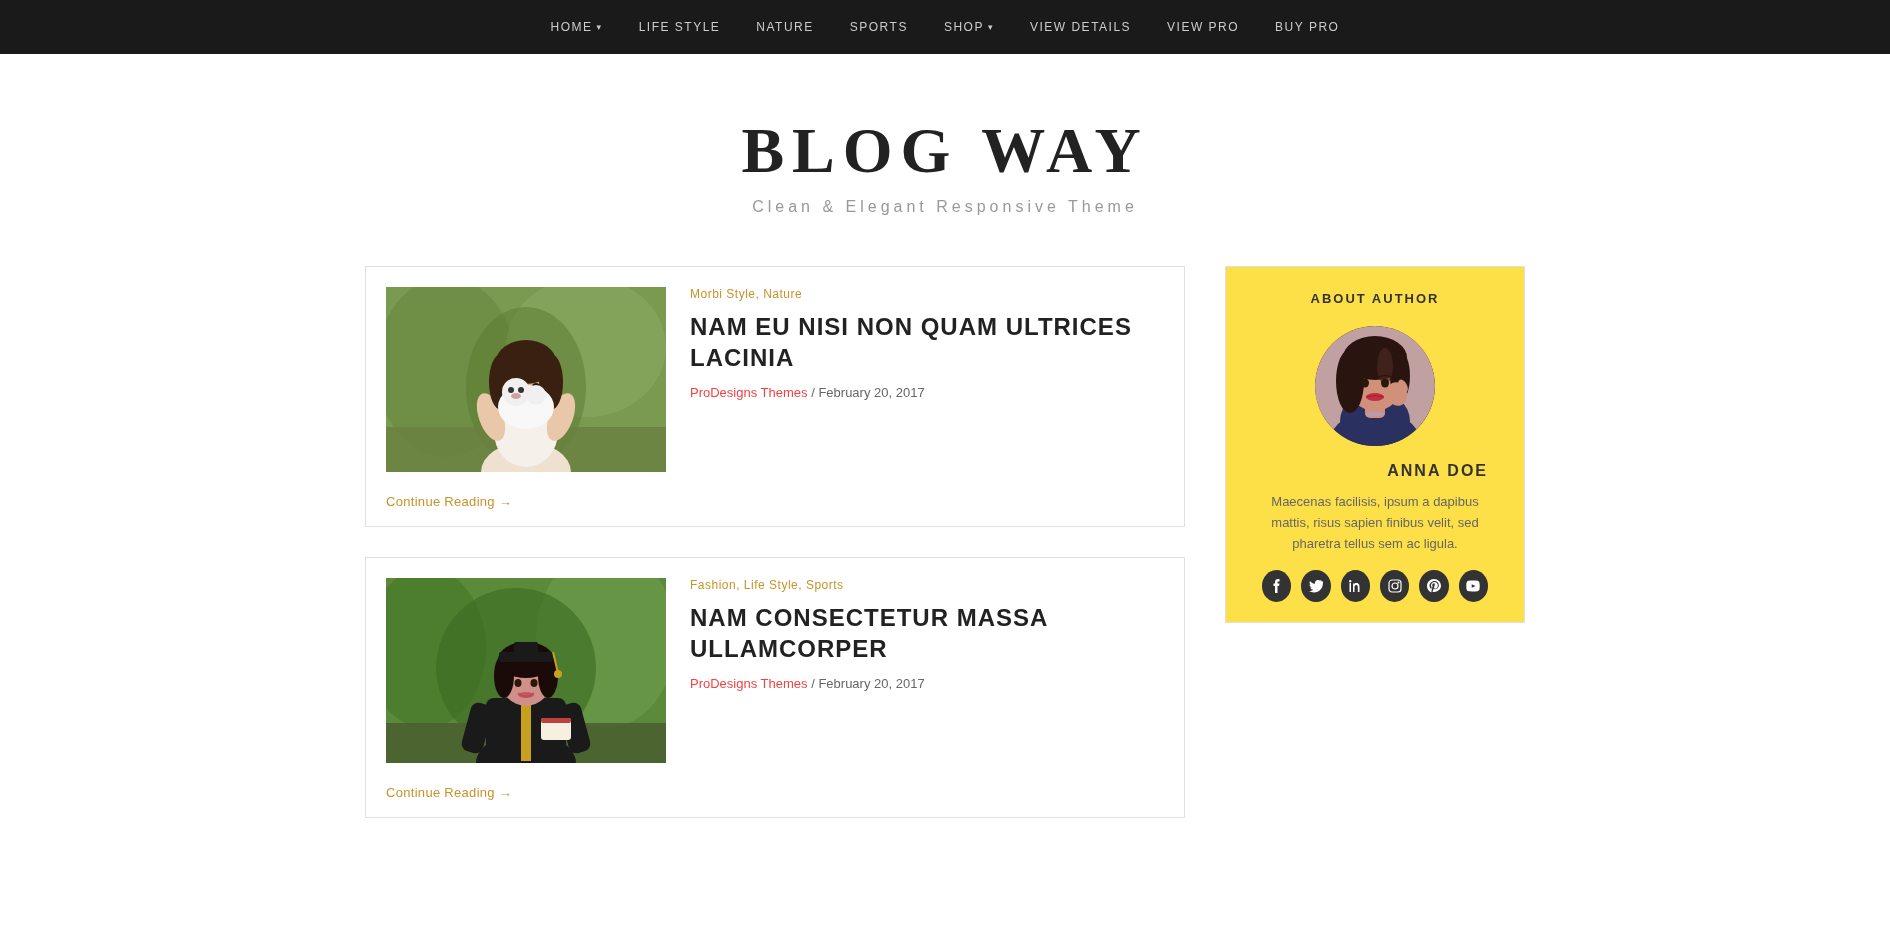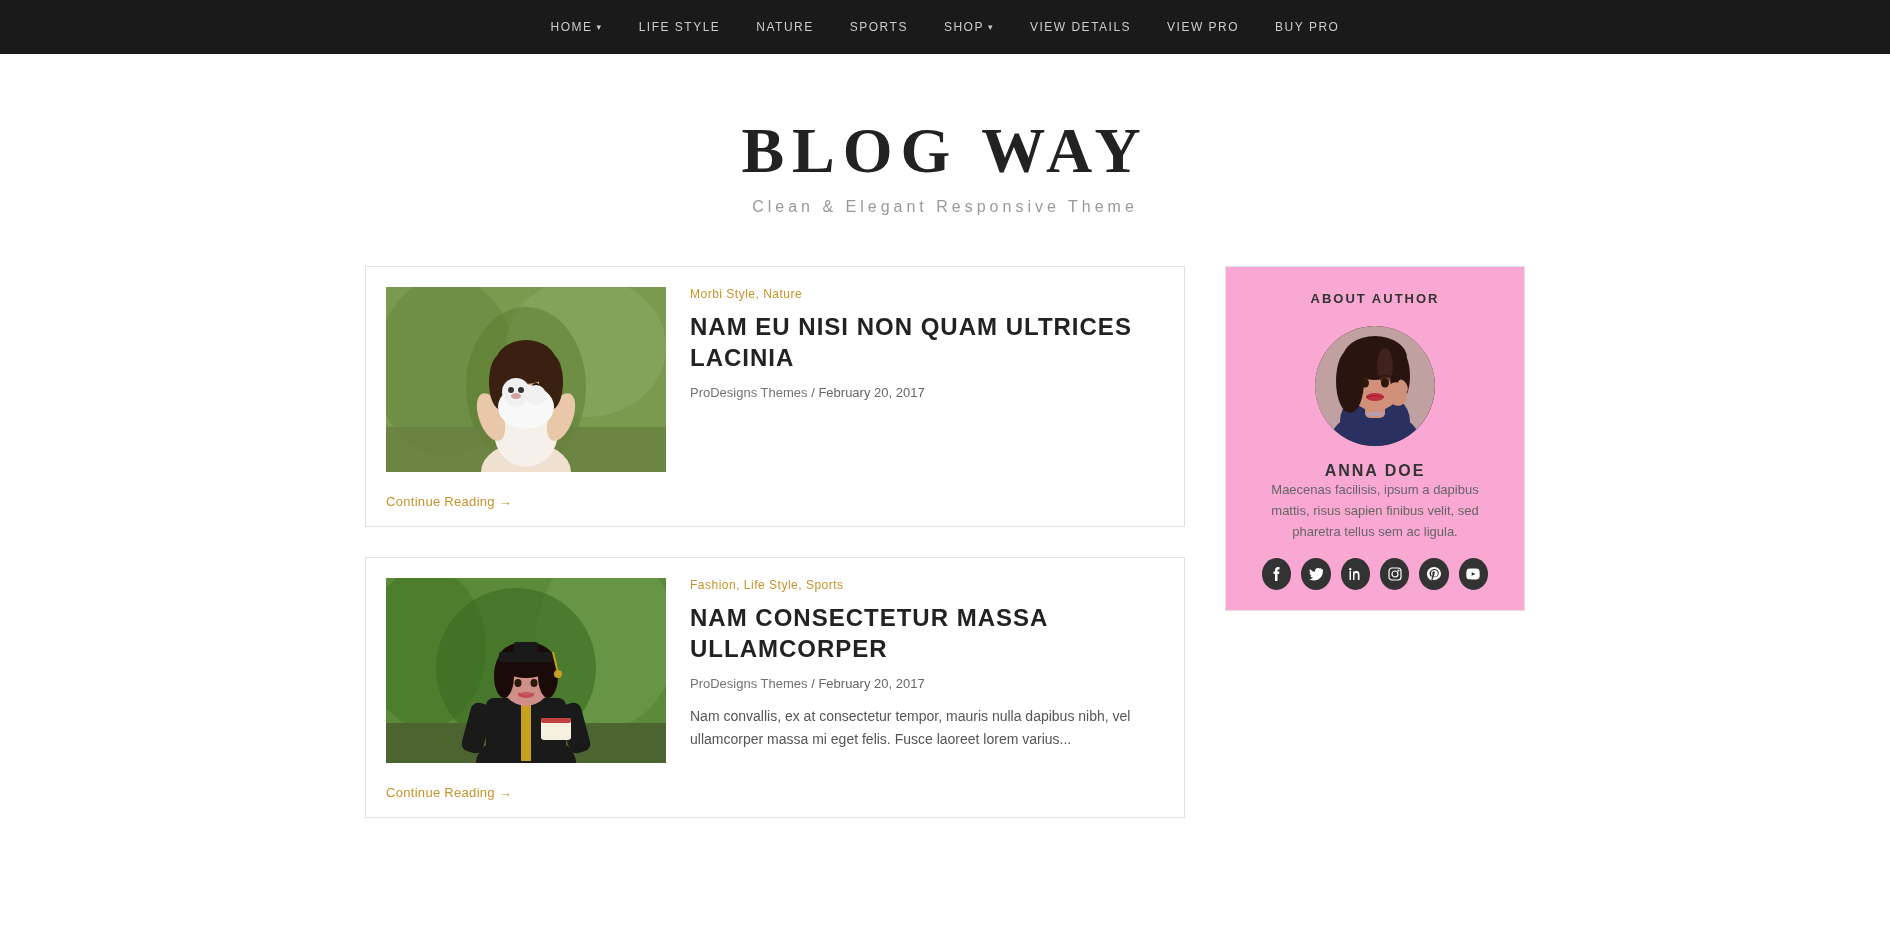--- a/index.html
+++ b/index.html
@@ -117,21 +117,21 @@
       color: #222;
       margin-bottom: 12px;
       line-height: 1.3;
     }
     .article-byline {
       font-family: Arial, sans-serif;
       font-size: 13px;
       margin-bottom: 14px;
     }
     .article-author {
-      color: #737373;
+      color: #ef4444;
       margin-top: 37px;
     }
     .article-date {
       color: #666;
     }
     .article-excerpt {
       font-family: Arial, sans-serif;
       font-size: 14px;
       color: #555;
       line-height: 1.65;
@@ -146,21 +146,21 @@
       color: #c8922a;
       cursor: pointer;
       letter-spacing: 0.3px;
     }
 
     
     .sidebar-widget {
       border: 1px solid #e0e0e0;
       padding: 24px 36px 20px;
       margin-bottom: 28px;
-      background: #f9a8d4;
+      background: #fde047;
     }
     .widget-title {
       font-family: Arial, sans-serif;
       font-size: 13px;
       font-weight: bold;
       letter-spacing: 2px;
       text-transform: uppercase;
       color: #333;
       text-align: center;
       margin-bottom: 20px;
@@ -176,22 +176,23 @@
       display: flex;
       align-items: center;
       justify-content: center;
     }
     .author-name {
       font-family: Arial, sans-serif;
       font-size: 16px;
       font-weight: bold;
       letter-spacing: 2px;
       text-transform: uppercase;
-      text-align: center;
+      text-align: right;
       color: #333;
+      margin-bottom: 12px;
     }
     .author-bio {
       font-family: Arial, sans-serif;
       font-size: 13px;
       color: #666;
       text-align: center;
       line-height: 1.6;
       margin-bottom: 16px;
     }
     .social-icons {
@@ -360,21 +361,20 @@
             <ellipse cx="140" cy="117" rx="8" ry="3" fill="#c04050" opacity="0.7"></ellipse>
           </svg>
         </div>
         <div class="article-meta">
           <div class="article-categories">Fashion, Life Style, Sports</div>
           <h2 class="article-title">NAM CONSECTETUR MASSA ULLAMCORPER</h2>
           <div class="article-byline">
             <span class="article-author">ProDesigns Themes</span>
             <span class="article-date"> / <span>February 20, 2017</span></span>
           </div>
-          <p class="article-excerpt">Nam convallis, ex at consectetur tempor, mauris nulla dapibus nibh, vel ullamcorper massa mi eget felis. Fusce laoreet lorem varius...</p>
         </div>
       </div>
       <div class="article-footer">
         <span class="continue-reading">Continue Reading →</span>
       </div>
     </article>
 
   </main>
 
   <aside class="sidebar">

